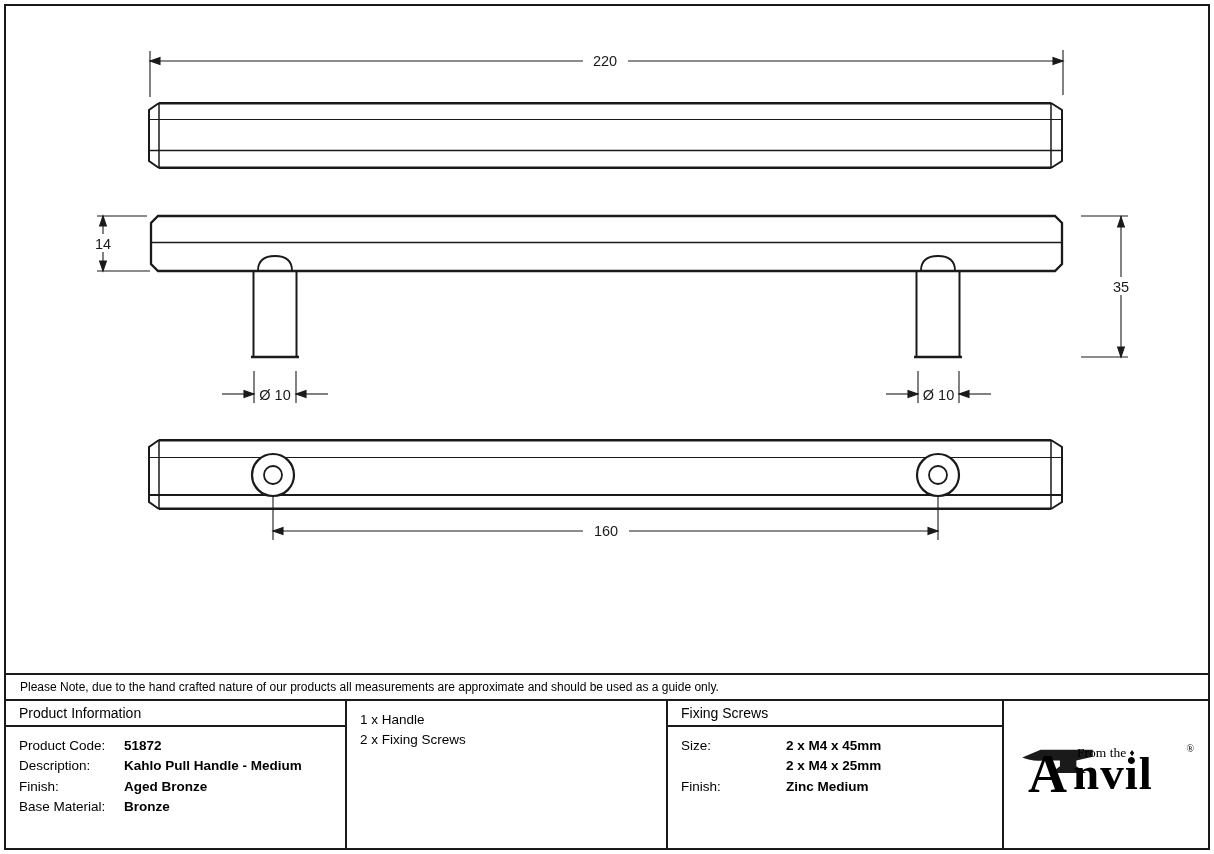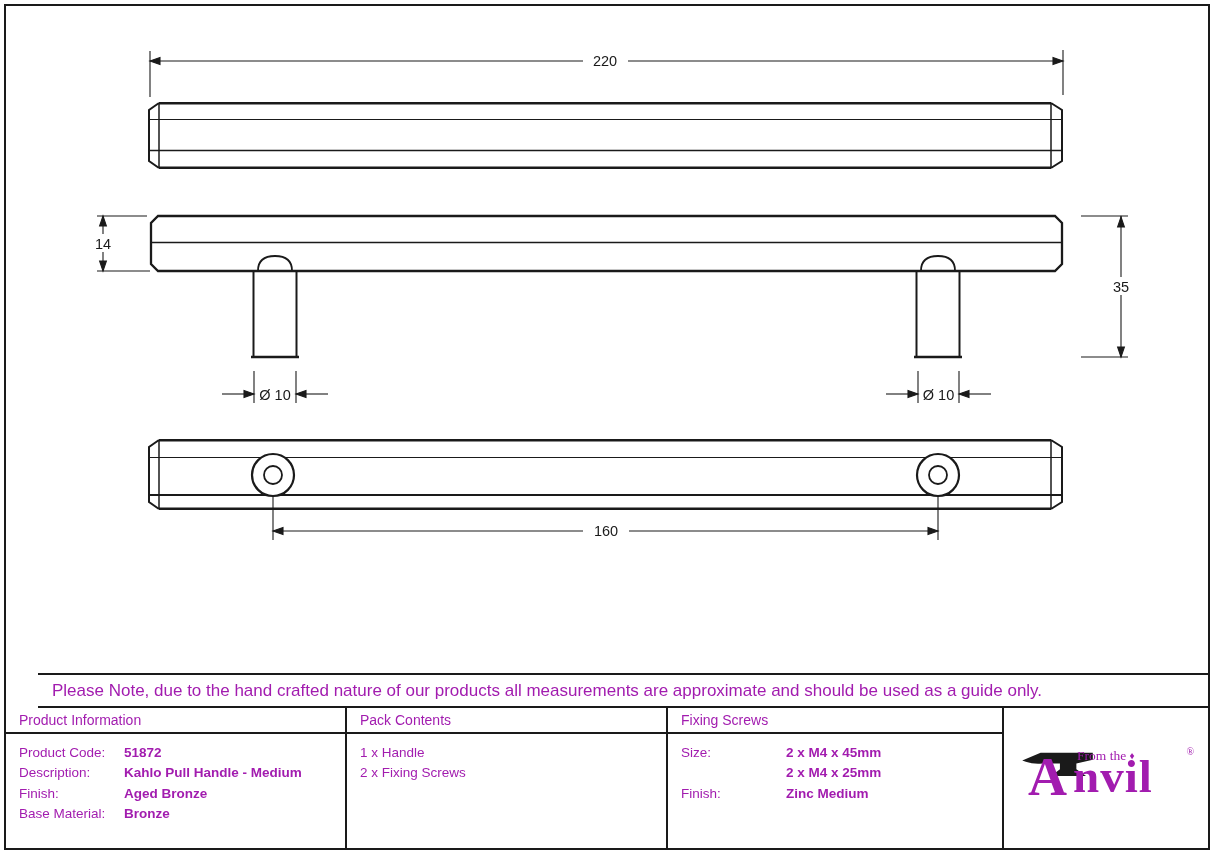--- a/index.html
+++ b/index.html
@@ -1,20 +1,20 @@
 <!DOCTYPE html>
 <html><head>
 <meta charset="utf-8">
 <style>
   html,body{margin:0;padding:0;background:#fff;}
-  .page{position:relative;width:1214px;height:854px;background:#fff;font-family:"Liberation Sans",sans-serif;color:#a21caf;overflow:hidden;}
+  .page{position:relative;width:1214px;height:854px;background:#fff;font-family:"Liberation Sans",sans-serif;color:#000000;overflow:hidden;}
   .frame{position:absolute;inset:4px;border:2px solid #1a1a1a;display:flex;flex-direction:column;}
   .drawing-area{height:667px;position:relative;}
   .drawing-area svg{display:block;width:100%;height:100%;}
-  .note-row{height:35px;border-top:2px solid #1a1a1a;border-bottom:2px solid #1a1a1a;box-sizing:border-box;display:flex;align-items:center;padding-left:14px;font-size:17px;margin-left:32px;}
+  .note-row{height:28px;border-top:2px solid #1a1a1a;border-bottom:2px solid #1a1a1a;box-sizing:border-box;display:flex;align-items:center;padding-left:14px;font-size:12px;}
   .spec-table{flex:1;display:flex;min-height:0;}
   .col{box-sizing:border-box;display:flex;flex-direction:column;}
   .col-products{width:339px;}
   .col-pack{width:321px;border-left:2px solid #1a1a1a;}
   .col-screws{width:336px;border-left:2px solid #1a1a1a;}
   .col-logo{flex:1;border-left:2px solid #1a1a1a;display:flex;align-items:center;justify-content:center;}
   .col-header{height:26px;border-bottom:2px solid #1a1a1a;box-sizing:border-box;padding:4px 0 0 13px;font-size:14px;}
   .col-body{flex:1;padding:9px 0 0 13px;font-size:13.5px;line-height:20.3px;}
   .kv{display:flex;}
   .kv .k{width:105px;flex:none;}
@@ -165,21 +165,20 @@
             <span class="v">Aged Bronze</span>
           </div>
           <div class="kv">
             <span class="k">Base Material:</span>
             <span class="v">Bronze</span>
           </div>
         </div>
       </div>
 
       <div class="col col-pack">
-        <div class="col-header">Pack Contents</div>
         <div class="col-body">
           <div>1 x Handle</div>
           <div>2 x Fixing Screws</div>
         </div>
       </div>
 
       <div class="col col-screws">
         <div class="col-header">Fixing Screws</div>
         <div class="col-body">
           <div class="kv">

